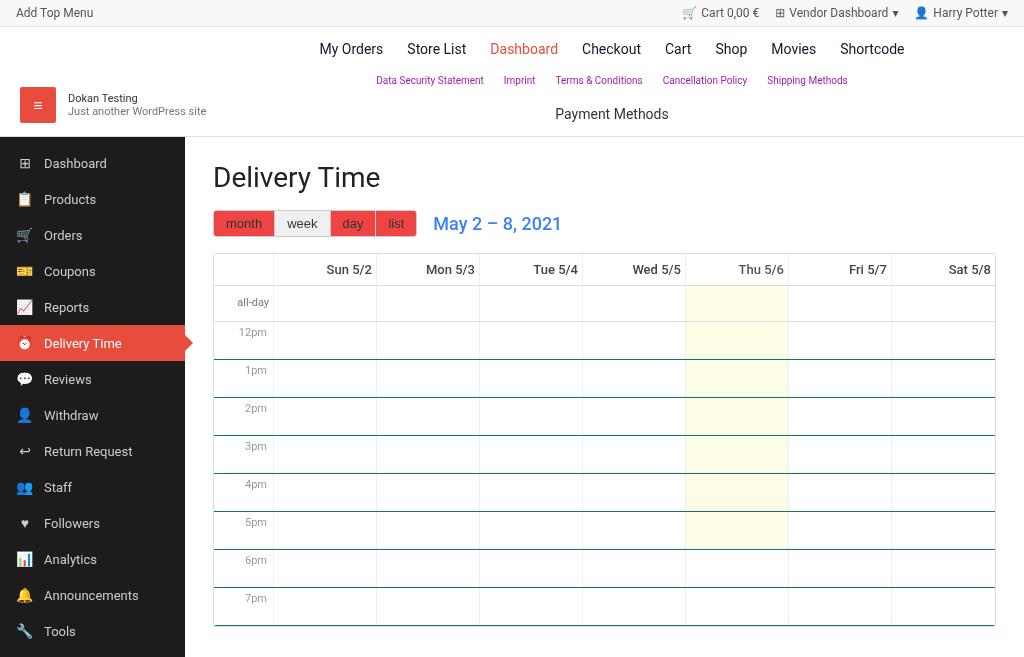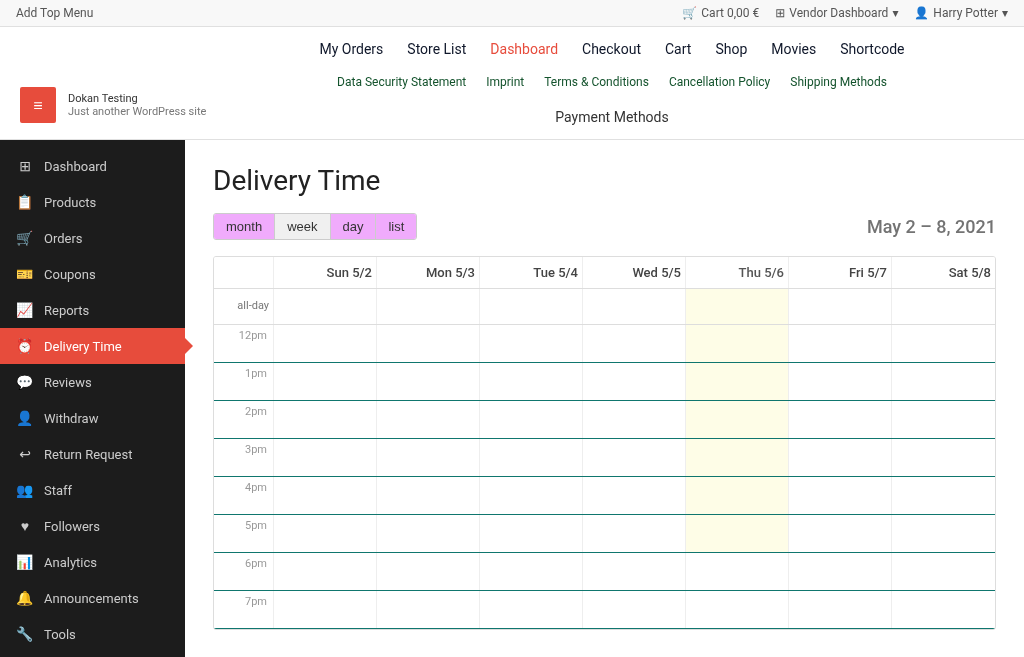--- a/index.html
+++ b/index.html
@@ -44,22 +44,22 @@
     .secondary-nav {
       display: flex;
       align-items: center;
       justify-content: center;
       gap: 20px;
       padding: 10px 0;
       flex-wrap: wrap;
     }
     .secondary-nav a {
       text-decoration: none;
-      color: #14532d;
-      font-size: 12px;
+      color: #a21caf;
+      font-size: 10px;
       cursor: pointer;
     }
 
     .tertiary-nav {
       display: flex;
       align-items: center;
       justify-content: center;
       gap: 20px;
       padding: 10px 0 14px;
     }
@@ -154,38 +154,38 @@
     .calendar-controls {
       display: flex;
       align-items: center;
       margin-bottom: 16px;
       gap: 0;
     }
     .view-buttons { display: flex; border: 1px solid #ccc; border-radius: 3px; overflow: hidden; margin-right: 16px; }
     .view-btn {
       padding: 5px 12px;
       font-size: 13px;
-      background: #f0abfc;
+      background: #ef4444;
       border: none;
       border-right: 1px solid #ccc;
       cursor: pointer;
       color: #333;
     }
     .view-btn:last-child { border-right: none; }
     .view-btn.active { background: #f0f0f0; font-weight: 500; }
 
     .date-nav {
       flex: 1;
       display: flex;
       align-items: center;
-      justify-content: flex-end;
+      justify-content: flex-start;
       gap: 12px;
       font-size: 18px;
       font-weight: 500;
-      color: #737373;
+      color: #3b82f6;
     }
 
     .nav-buttons { display: flex; gap: 4px; margin-left: auto; }
     .today-btn {
       padding: 5px 12px;
       font-size: 13px;
       background: #fff;
       border: 1px solid #ccc;
       border-radius: 3px;
       cursor: pointer;

